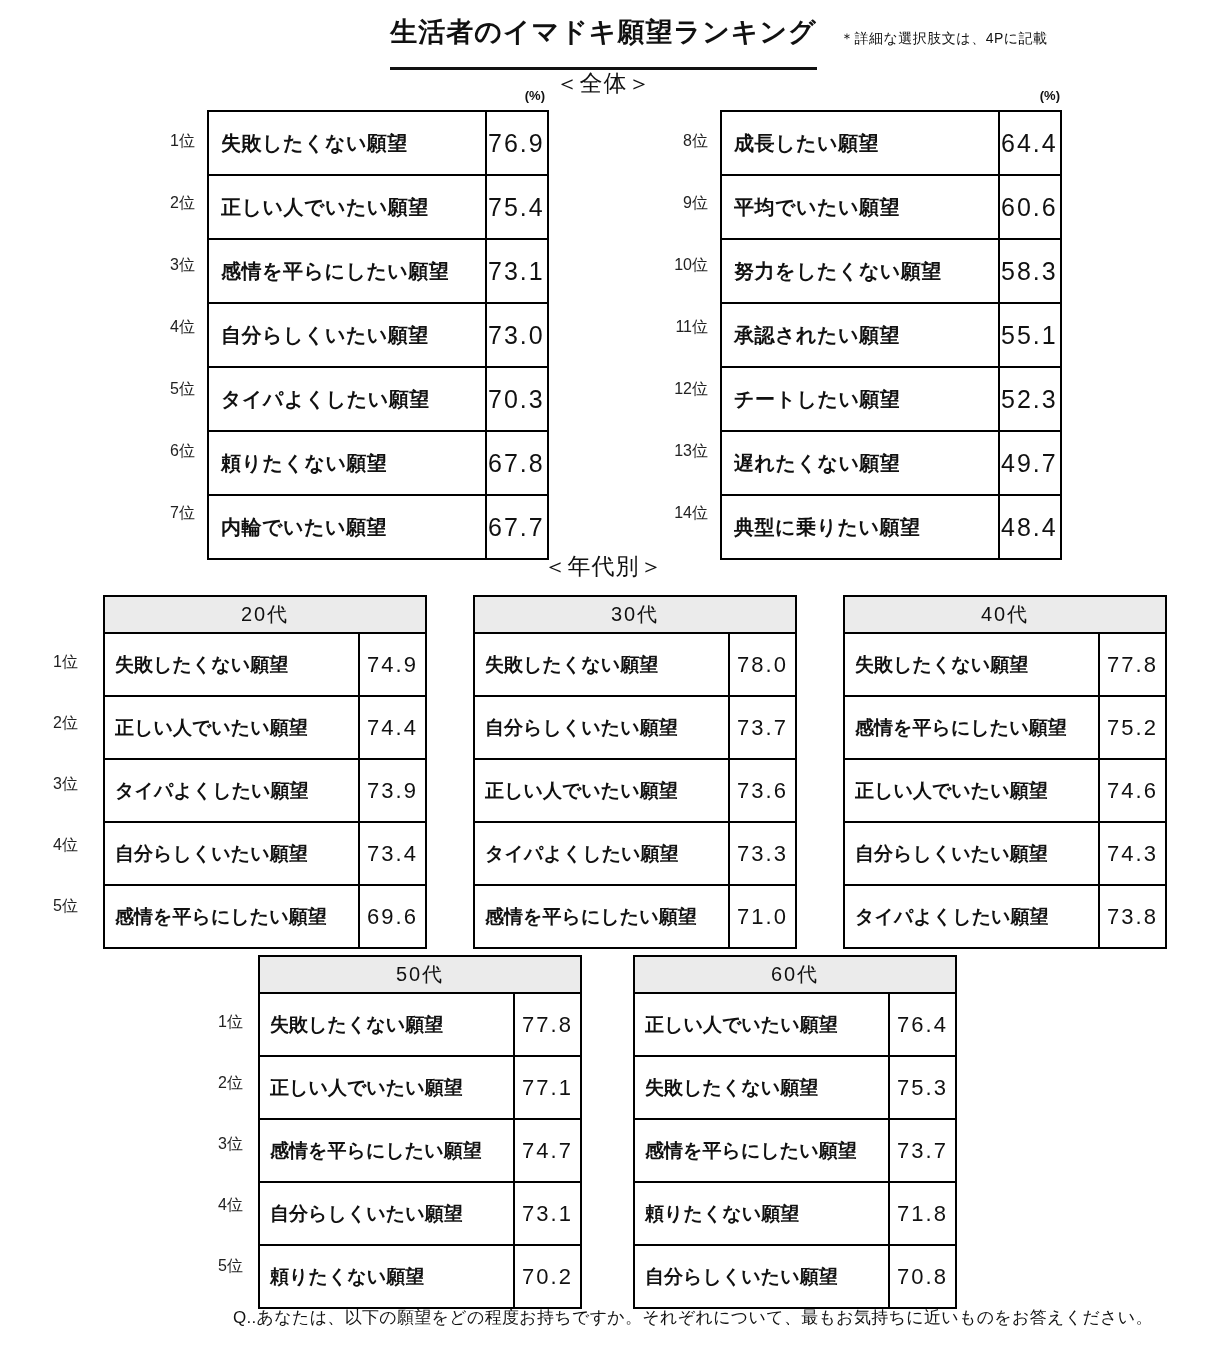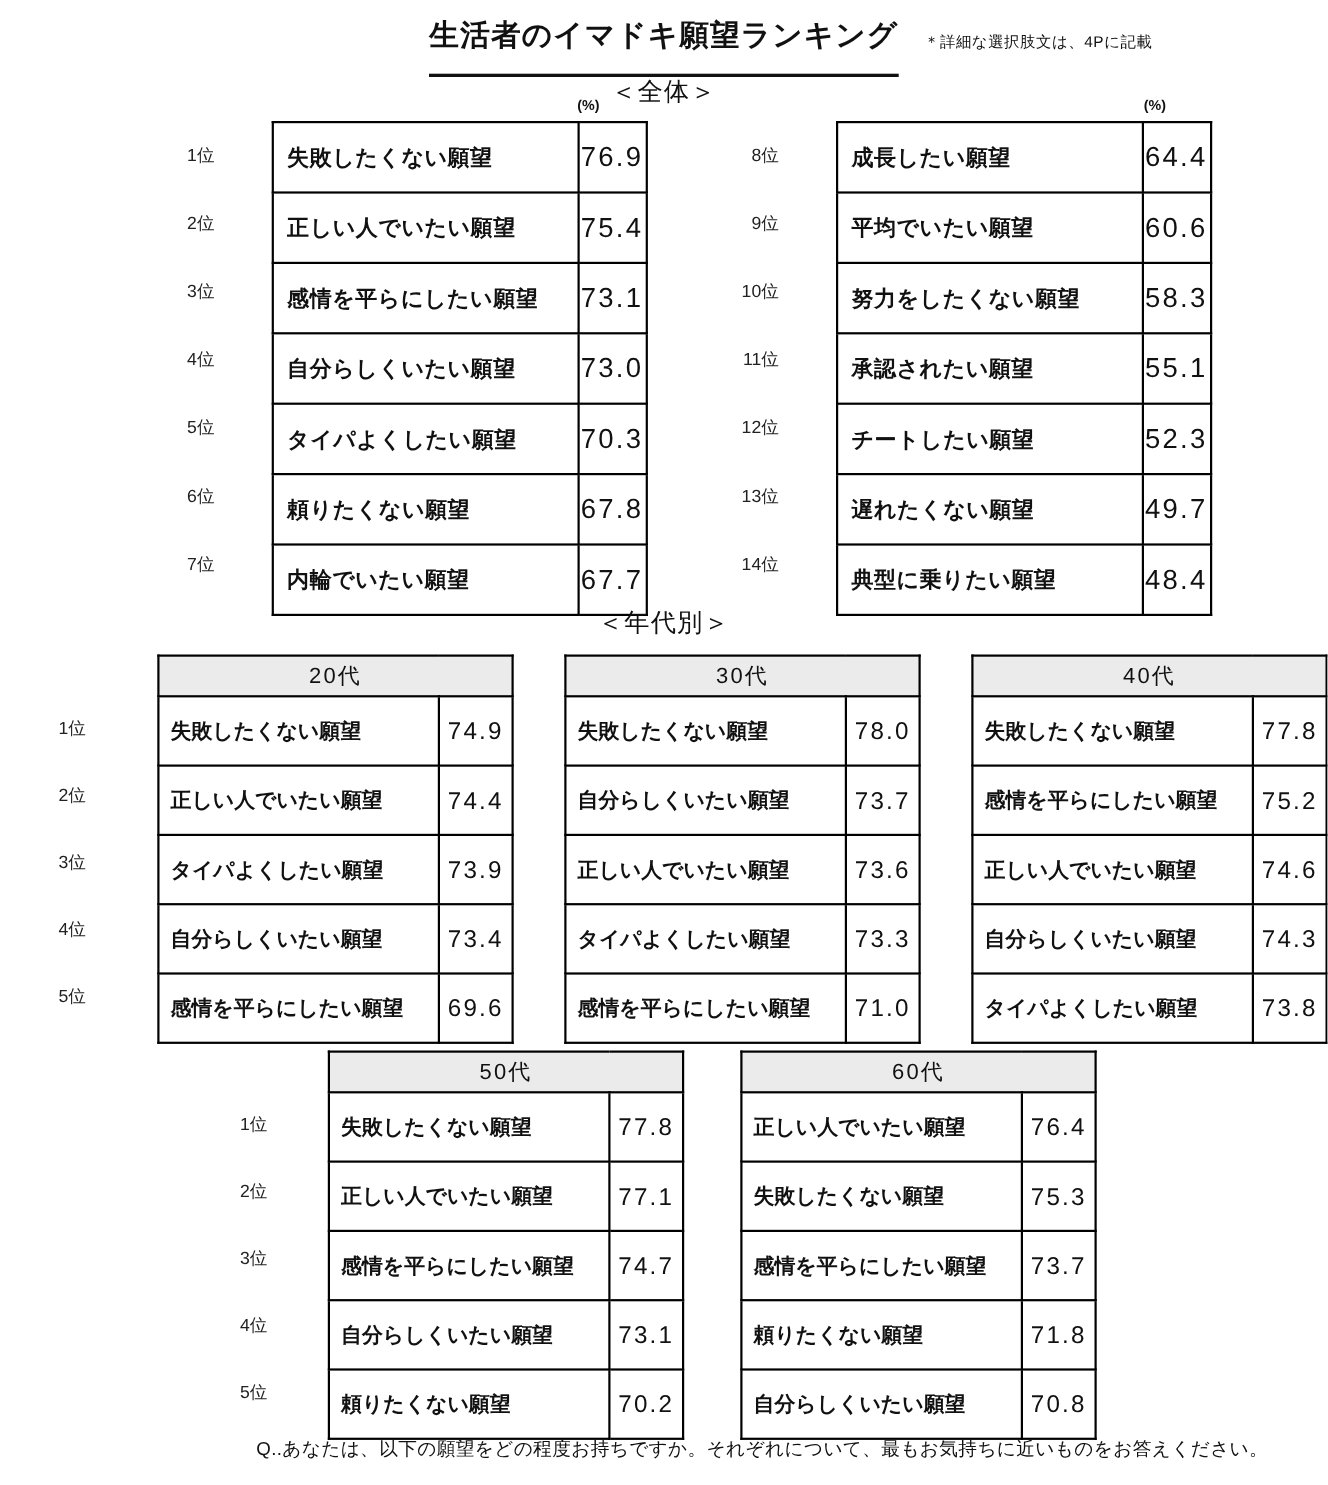--- a/index.html
+++ b/index.html
@@ -21,21 +21,21 @@
   .pct-left{left:480px;top:88px;}
   .pct-right{left:995px;top:88px;}
 
   .group{position:absolute;display:flex;align-items:flex-start;}
   .rank-col{display:flex;flex-direction:column;}
   .rank-cell{display:flex;align-items:center;justify-content:flex-end;font-size:16px;color:#222;}
   .ov-rank-col{width:62px;margin-right:0;}
   .ov-rank-col .rank-cell{height:62px;padding-right:12px;}
   .ov-rank-col.wide{width:80px;}
 
-  table{border-collapse:collapse;background:#fff;margin-left:40px;}
+  table{border-collapse:collapse;background:#fff;}
   td{border:2px solid #000;}
   .ov-table{table-layout:fixed;width:340px;}
   .ov-table td{height:60px;}
   td.lbl{padding-left:12px;font-size:20px;font-weight:600;letter-spacing:0.5px;}
   td.val{text-align:left;font-size:25px;letter-spacing:2px;font-weight:500;border-radius:30px;}
 
   .age-table{table-layout:fixed;width:322px;position:absolute;}
   .age-table .hdr td{
     height:33px;background:#ebebeb;text-align:center;
     font-size:20px;font-weight:normal;letter-spacing:2px;

